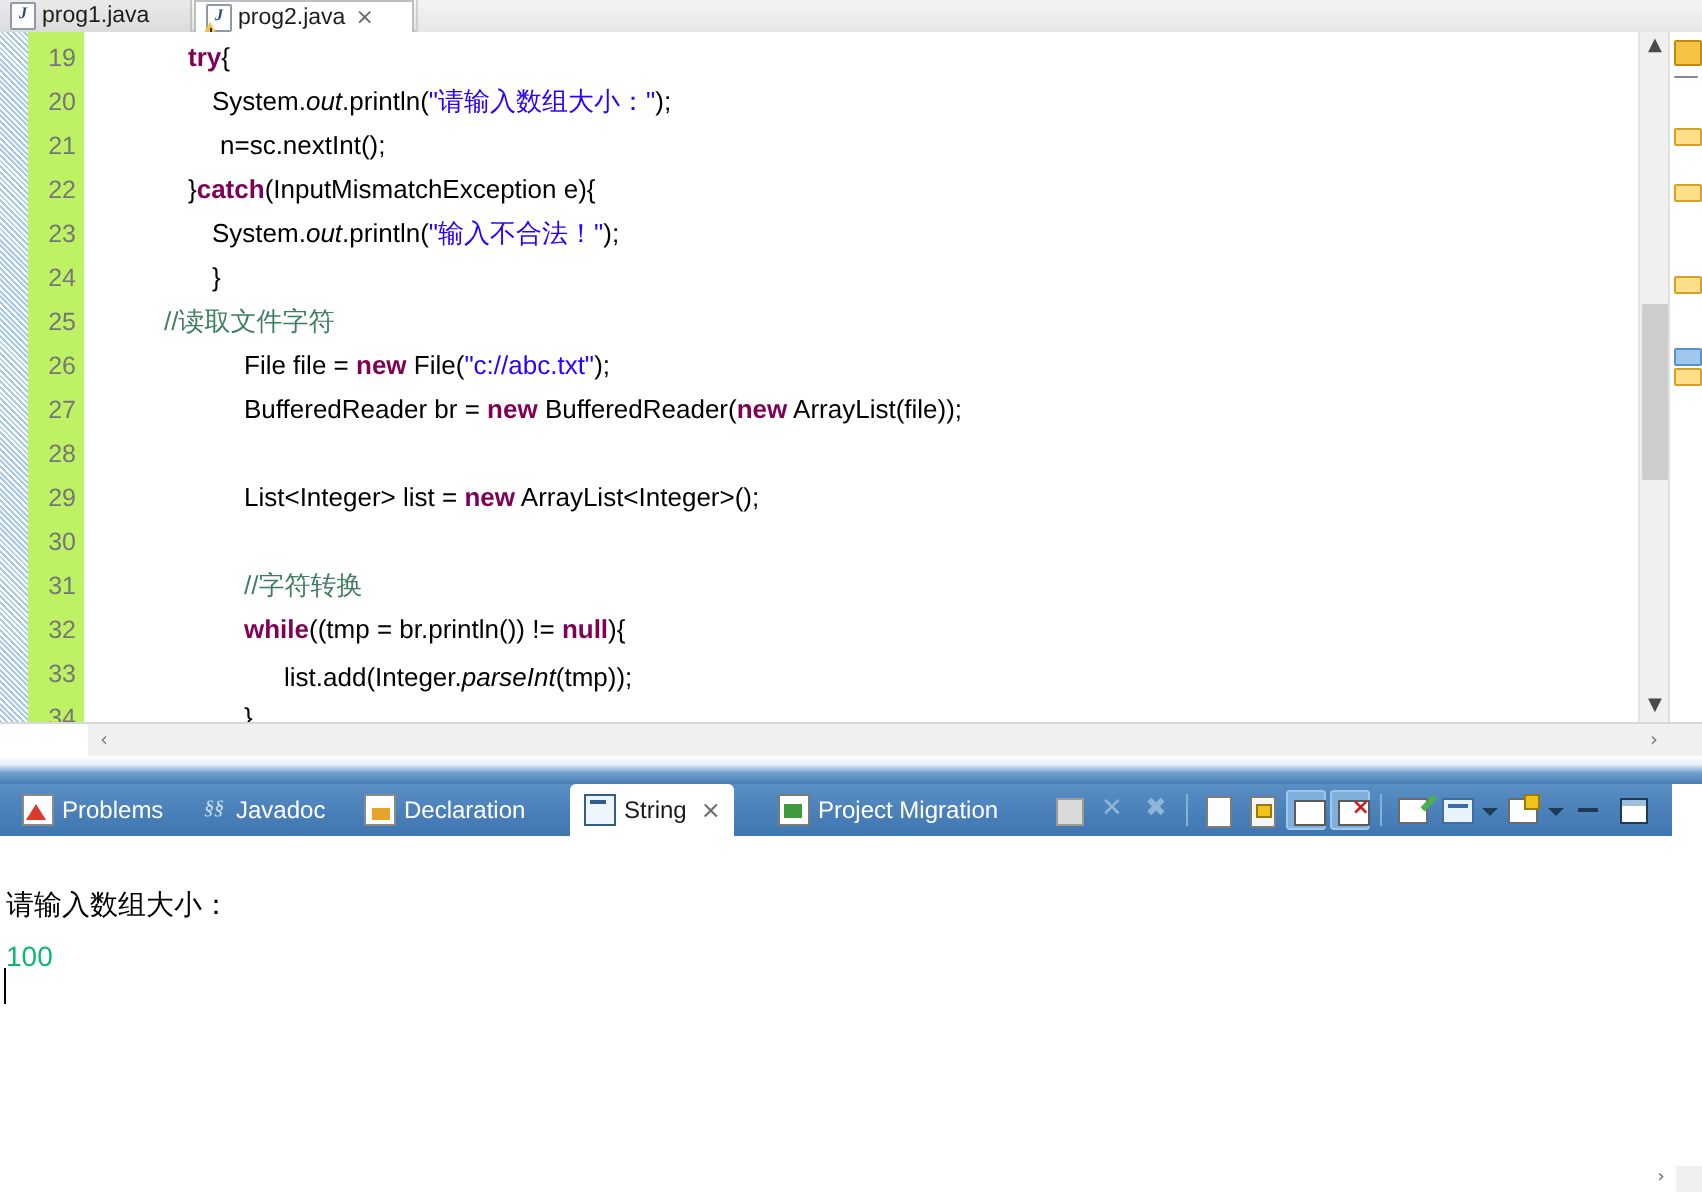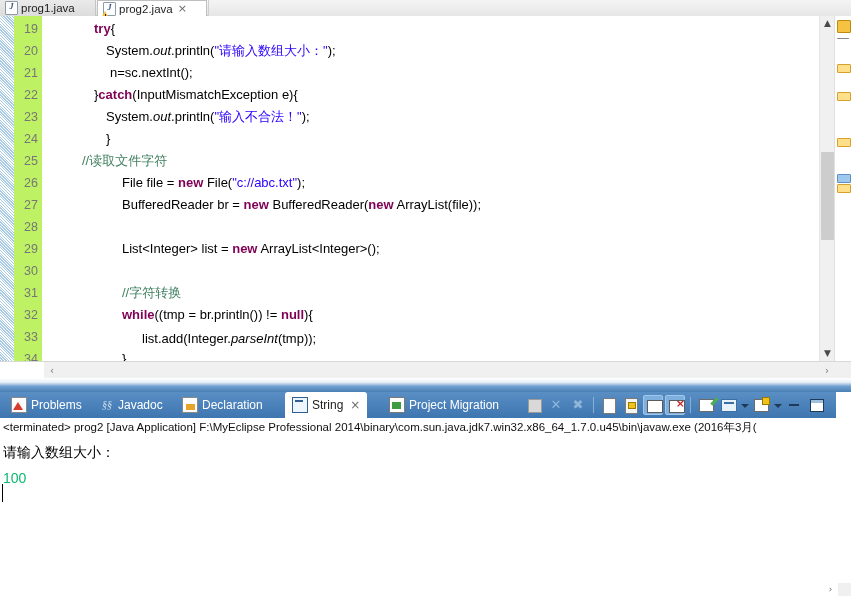--- a/index.html
+++ b/index.html
@@ -366,21 +366,20 @@
       <span class="tcaret"></span>
       <span class="tbtn">
         <span class="g-min"></span>
       </span>
       <span class="tbtn">
         <span class="g-max"></span>
       </span>
     </div>
 
   <div class="console-body">
-    <div class="con-line con-hdr">&lt;terminated&gt; prog2 [Java Application] F:\MyEclipse Professional 2014\binary\com.sun.java.jdk7.win32.x86_64_1.7.0.u45\bin\javaw.exe (2016年3月(</div>
     <div class="con-line con-out" style="top:26px">请输入数组大小：</div>
     <div class="con-line con-in" style="top:52px">100</div>
     <div class="caret" style="top:66px;left:2px;height:18px"></div>
 
     <div class="con-hscroll">
       <div class="harrow">›</div>
     </div>
     <div class="corner"></div>
   </div>
 

